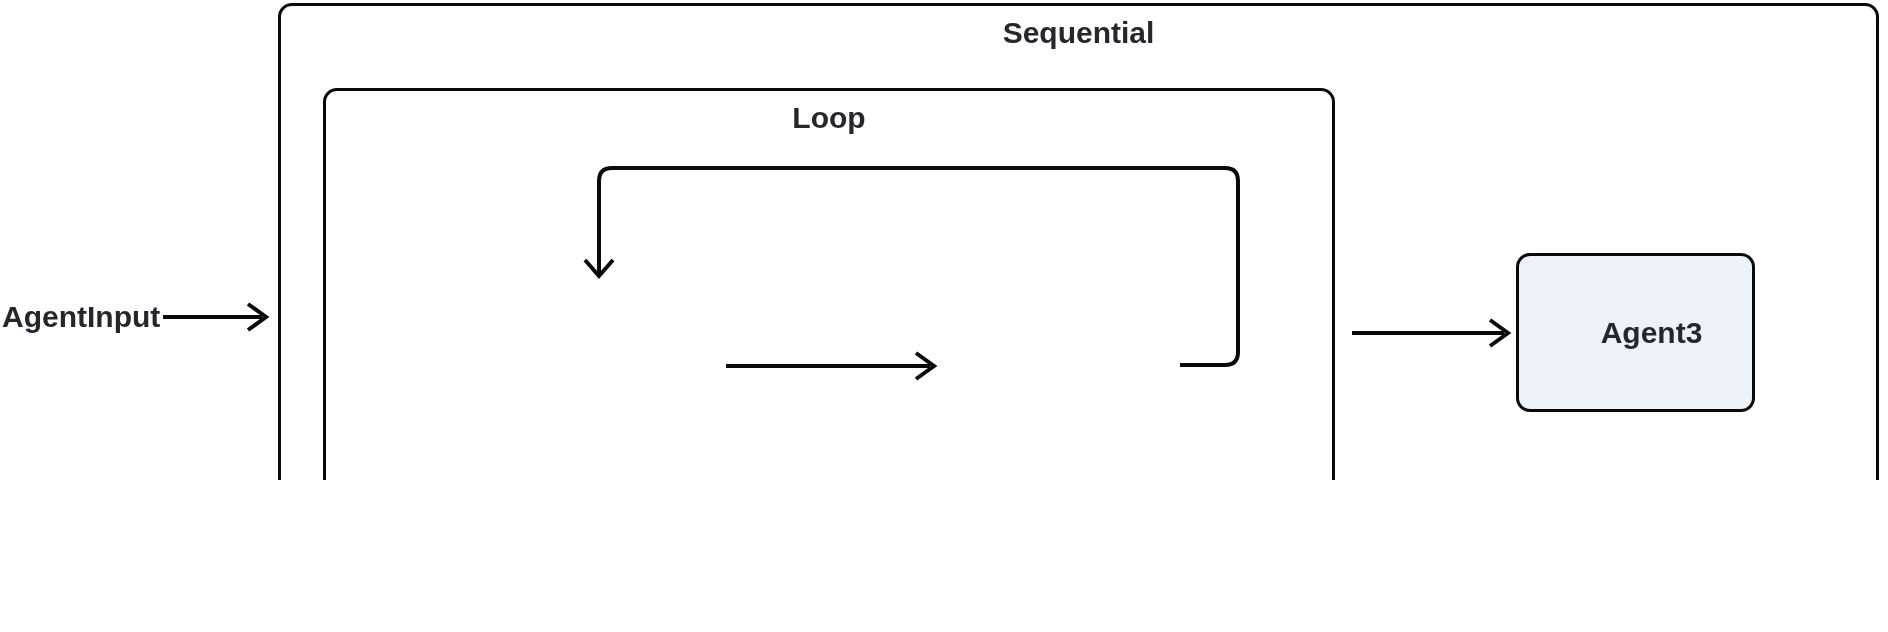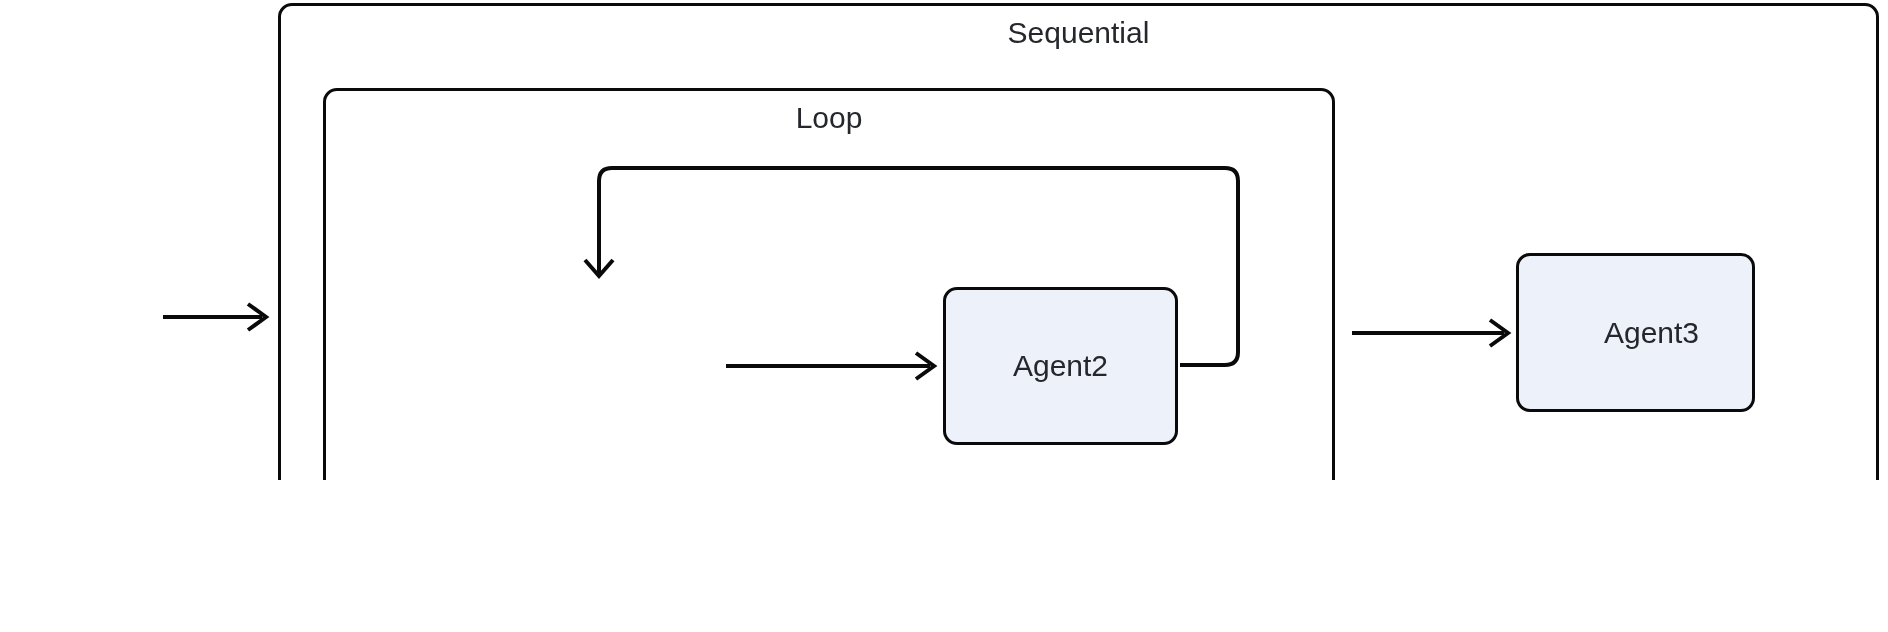--- a/index.html
+++ b/index.html
@@ -12,20 +12,21 @@
   * { margin: 0; padding: 0; box-sizing: border-box; }
   html, body { background: var(--background); }
   body { font-family: "Liberation Sans", "DejaVu Sans", sans-serif; }
 
   .stage {
     position: relative;
     width: 1888px;
     height: 480px;
     background: var(--background);
     overflow: hidden;
+    font-weight: bold;
   }
 
   .container-box {
     position: absolute;
     border: 3.5px solid var(--stroke);
     border-radius: 14px;
     background: var(--container-fill);
   }
   .container-label {
     position: absolute;
@@ -88,27 +89,25 @@
 <div class="stage">
 
   <div id="box-sequential" class="container-box">
     <div class="container-label">Sequential</div>
   </div>
 
   <div id="box-loop" class="container-box">
     <div class="container-label">Loop</div>
   </div>
 
-  <div id="node-agent2" class="node">
-    <span>Agent2</span>
-  </div>
   <div id="node-agent3" class="node">
     <span>Agent3</span>
   </div>
 
+  <div class="external-label">AgentInput</div>
 
   <svg id="edge-layer" viewBox="0 0 1888 632" xmlns="http://www.w3.org/2000/svg">
 
     <g>
       <path d="M 163 317 H 262"></path>
       <path d="M 248 304 L 266 317 L 248 330"></path>
     </g>
 
     <g>
       <path d="M 726 366 H 930"></path>

